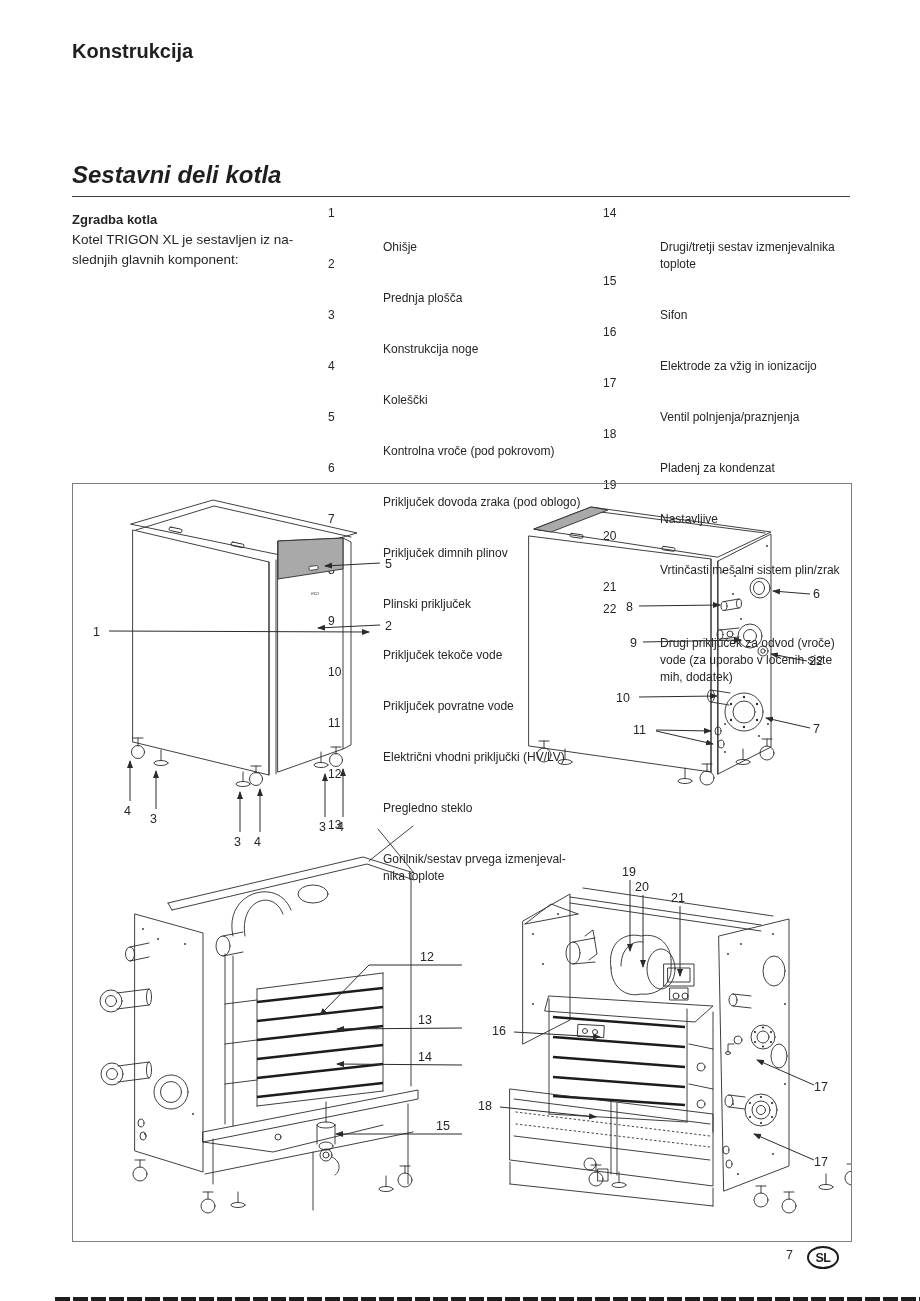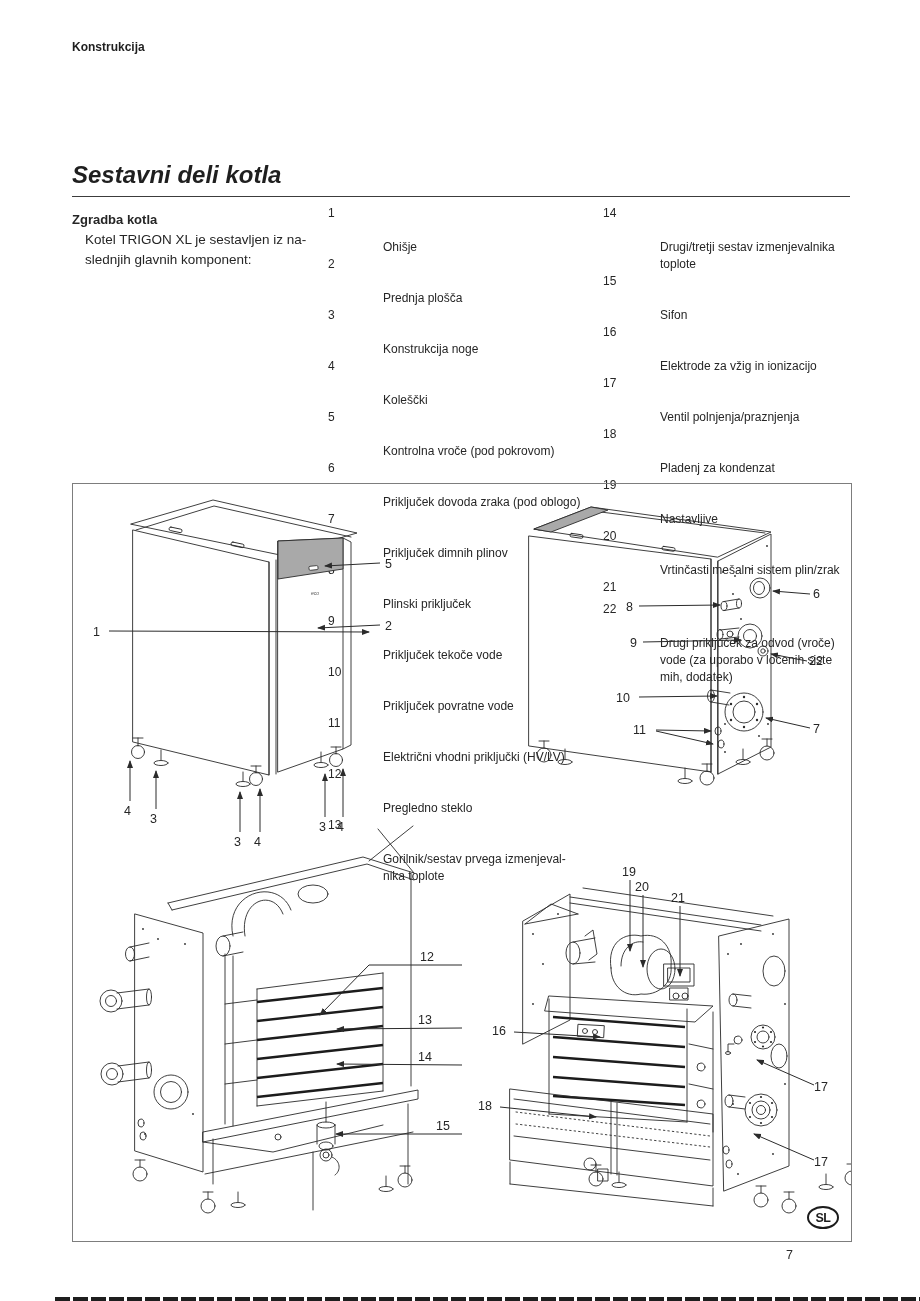--- a/index.html
+++ b/index.html
@@ -1,43 +1,43 @@
 <!DOCTYPE html>
 <html><head>
 <meta charset="utf-8">
 <style>
   html,body{margin:0;padding:0;background:#e8e8e8;}
   .page{position:relative;width:920px;height:1301px;background:#ffffff;overflow:hidden;
         font-family:"Liberation Sans",sans-serif;color:#262626;}
-  .chapter{position:absolute;left:72px;top:40px;font-size:12px;font-weight:bold;color:#1f1f1f;}
+  .chapter{position:absolute;left:72px;top:40px;font-size:20px;font-weight:bold;color:#1f1f1f;}
   .section{position:absolute;left:72px;top:161px;font-size:24px;font-weight:bold;color:#1f1f1f;font-style:italic;}
   .rule{position:absolute;left:72px;top:196px;width:778px;border-top:1.5px solid #3c3c3c;}
   .intro{position:absolute;left:72px;top:204px;width:248px;}
   .intro-h{font-size:13px;font-weight:bold;line-height:18px;margin-top:7px;}
-  .intro-b{font-size:13.5px;line-height:19.5px;margin-left:13px;margin-top:1px;white-space:pre-line;}
+  .intro-b{font-size:13.5px;line-height:19.5px;margin-top:1px;white-space:pre-line;}
   .plist{position:absolute;top:205px;font-size:12px;line-height:17px;}
   .col-b{left:328px;width:270px;}
   .col-c{left:603px;width:250px;}
   .prow{display:flex;}
   .col-b .pn{flex:0 0 55px;}
   .col-c .pn{flex:0 0 57px;}
   .pt{flex:1;white-space:pre-line;margin-top:34px;}
   .gap{margin-top:5px;}
   .figure{position:absolute;left:72px;top:483px;width:778px;height:757px;border:1px solid #7d7d7d;}
   .figure svg{position:absolute;left:0;top:0;}
   .draw{stroke:#2a2a2a;stroke-width:0.9;fill:none;stroke-linejoin:round;stroke-linecap:round;}
   .fillg{fill:#a9a9a9;stroke:#2a2a2a;stroke-width:0.9;}
   .slat{stroke:#1c1c1c;stroke-width:2.4;fill:none;}
   .lead{stroke:#2b2b2b;stroke-width:1;fill:none;}
   .dot{fill:#2a2a2a;stroke:none;}
   .whitefill{fill:#ffffff;stroke:#2a2a2a;stroke-width:0.8;}
   text.cl{font-family:"Liberation Sans",sans-serif;font-size:12.5px;fill:#262626;}
   text.tiny{font-family:"Liberation Sans",sans-serif;font-size:5px;font-style:italic;fill:#555;}
   .pageno{position:absolute;left:786px;top:1248px;font-size:12.5px;color:#2a2a2a;}
-  .sl-badge{position:absolute;left:807px;top:1206px;width:32px;height:23px;border:2px solid #1c1c1c;
+  .sl-badge{position:absolute;left:807px;top:1246px;width:32px;height:23px;border:2px solid #1c1c1c;
             border-radius:50%;display:flex;align-items:center;justify-content:center;
             font-size:12.5px;font-weight:bold;letter-spacing:-0.5px;color:#1c1c1c;box-sizing:border-box;}
   .bottom-strip{position:absolute;left:55px;bottom:0;width:865px;height:4px;
             background:repeating-linear-gradient(90deg,#1e1e1e 0 15px,transparent 15px 18px);}
 </style>
 </head>
 <body>
 
 <div class="page">
 

